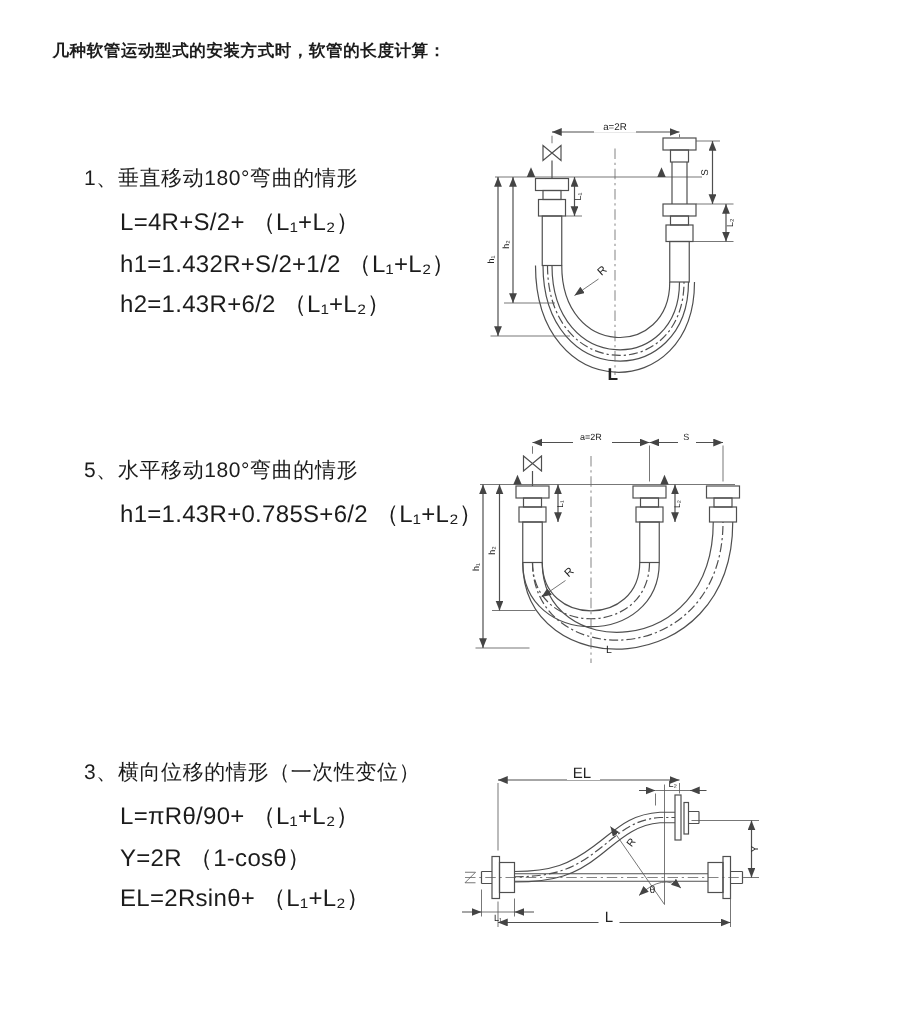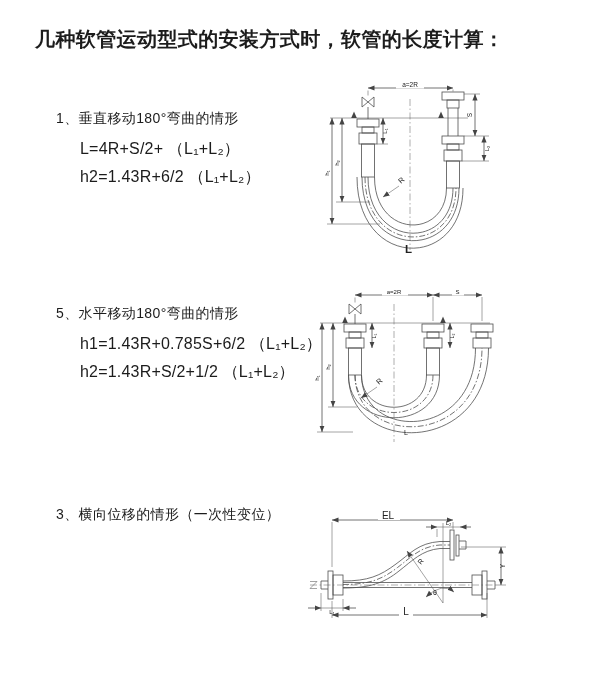--- a/index.html
+++ b/index.html
@@ -1,18 +1,18 @@
 <!DOCTYPE html>
 <html><head>
 <meta charset="utf-8">
 <style>
   html,body{margin:0;padding:0;}
   body{width:600px;height:675px;background:#ffffff;position:relative;overflow:hidden;
        font-family:"Liberation Sans","DejaVu Sans",sans-serif;color:#1c1c1c;}
-  .title{position:absolute;left:35px;top:26px;font-size:20px;font-weight:bold;letter-spacing:.4px;}
+  .title{position:absolute;left:35px;top:26px;font-size:11px;font-weight:bold;letter-spacing:.4px;}
   .sec{position:absolute;left:56px;width:268px;}
   #sec1{top:109px;} #sec2{top:304px;} #sec3{top:505px;}
   .heading{font-size:14px;font-weight:normal;line-height:18px;margin:0 0 8px 0;letter-spacing:.4px;}
   .formula{font-size:16px;line-height:27.5px;margin-left:24px;white-space:pre;letter-spacing:.2px;}
   svg.diag{position:absolute;}
   #d1{left:310px;top:75px;} #d2{left:305px;top:282px;} #d3{left:300px;top:503px;}
   .dw{stroke:#4f4f4f;stroke-width:0.8;fill:none;}
   .thin{stroke:#5a5a5a;stroke-width:0.55;fill:none;}
   .cl{stroke:#6a6a6a;stroke-width:0.55;fill:none;stroke-dasharray:7 2.5 1.5 2.5;}
   .hd{stroke:#4f4f4f;stroke-width:0.8;fill:none;stroke-dasharray:6 2 1.5 2;}
@@ -21,34 +21,39 @@
 </style>
 </head>
 <body>
 
 <div class="title">几种软管运动型式的安装方式时，软管的长度计算：</div>
 
 <div class="sec" id="sec1">
   <div class="heading">1、垂直移动180°弯曲的情形</div>
   <div>
     <div class="formula">L=4R+S/2+ （L₁+L₂）</div>
+    <div class="formula">h1=1.432R+S/2+1/2 （L₁+L₂）</div>
     <div class="formula">h2=1.43R+6/2 （L₁+L₂）</div>
   </div>
 </div>
 
 <div class="sec" id="sec2">
   <div class="heading">5、水平移动180°弯曲的情形</div>
   <div>
     <div class="formula">h1=1.43R+0.785S+6/2 （L₁+L₂）</div>
-    <div class="formula">h2=1.43R+S/2+1/2 （L₁+L₂）</div>
   </div>
 </div>
 
 <div class="sec" id="sec3">
   <div class="heading">3、横向位移的情形（一次性变位）</div>
+  <div>
+    <div class="formula">L=πRθ/90+ （L₁+L₂）</div>
+    <div class="formula">Y=2R （1-cosθ）</div>
+    <div class="formula">EL=2Rsinθ+ （L₁+L₂）</div>
+  </div>
 </div>
 
 <svg id="d1" class="diag" width="280" height="180" viewBox="0 0 280 180">
   <defs>
     <marker id="ar1" markerUnits="userSpaceOnUse" markerWidth="7" markerHeight="6" refX="6.5" refY="2.6" orient="auto-start-reverse">
       <path d="M0,0 L6.5,2.6 L0,5.2 Z" fill="#444"></path>
     </marker>
     <pattern id="xh1" width="4" height="4" patternUnits="userSpaceOnUse">
       <path d="M0,0 L4,4 M4,0 L0,4" stroke="#777" stroke-width="0.45"></path>
     </pattern>

